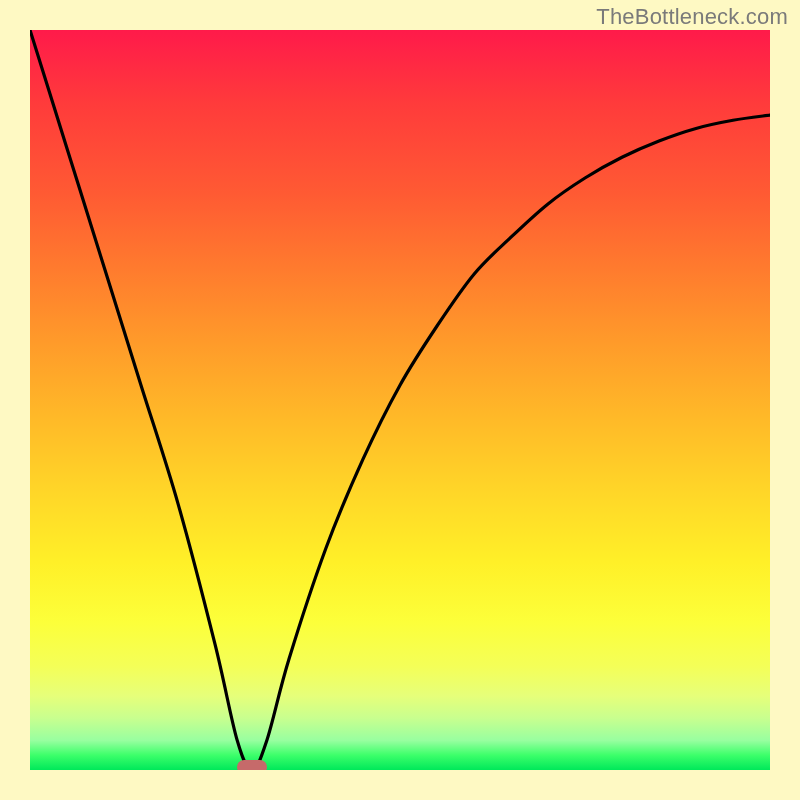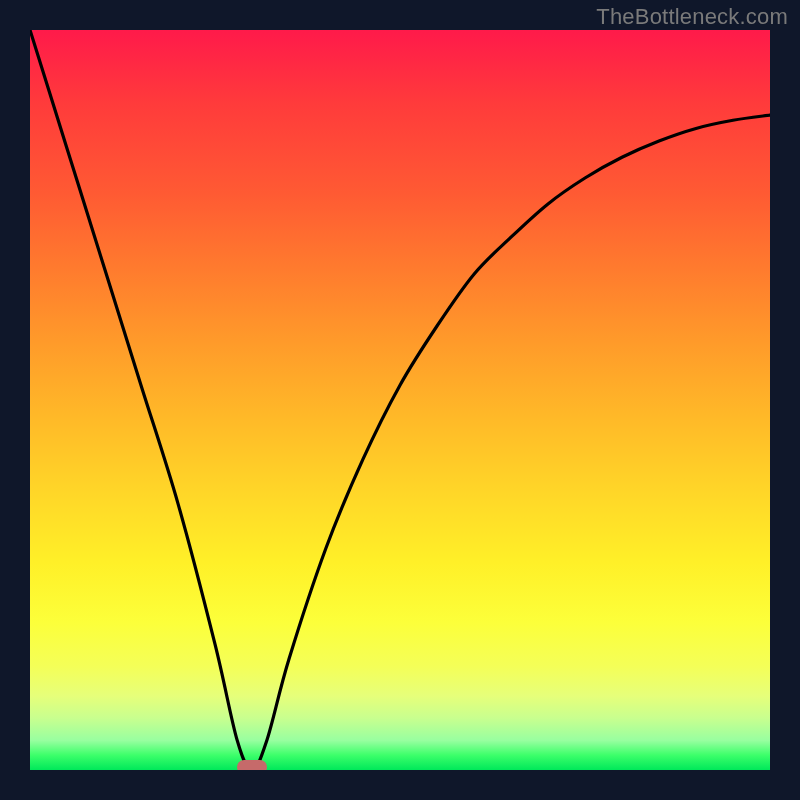--- a/index.html
+++ b/index.html
@@ -7,21 +7,21 @@
     width: 800px;
     height: 800px;
     background: #000;
     position: relative;
     overflow: hidden;
     font-family: Arial, sans-serif;
   }
   .frame {
     position: absolute;
     inset: 0;
-    background: #0f172a;
+    background: #fef9c3;
   }
   .plot-area {
     position: absolute;
     top: 30px;
     left: 30px;
     width: 740px;
     height: 740px;
     background: linear-gradient(to bottom,
       #ff1a4a 0%,
       #ff3b3b 10%,

